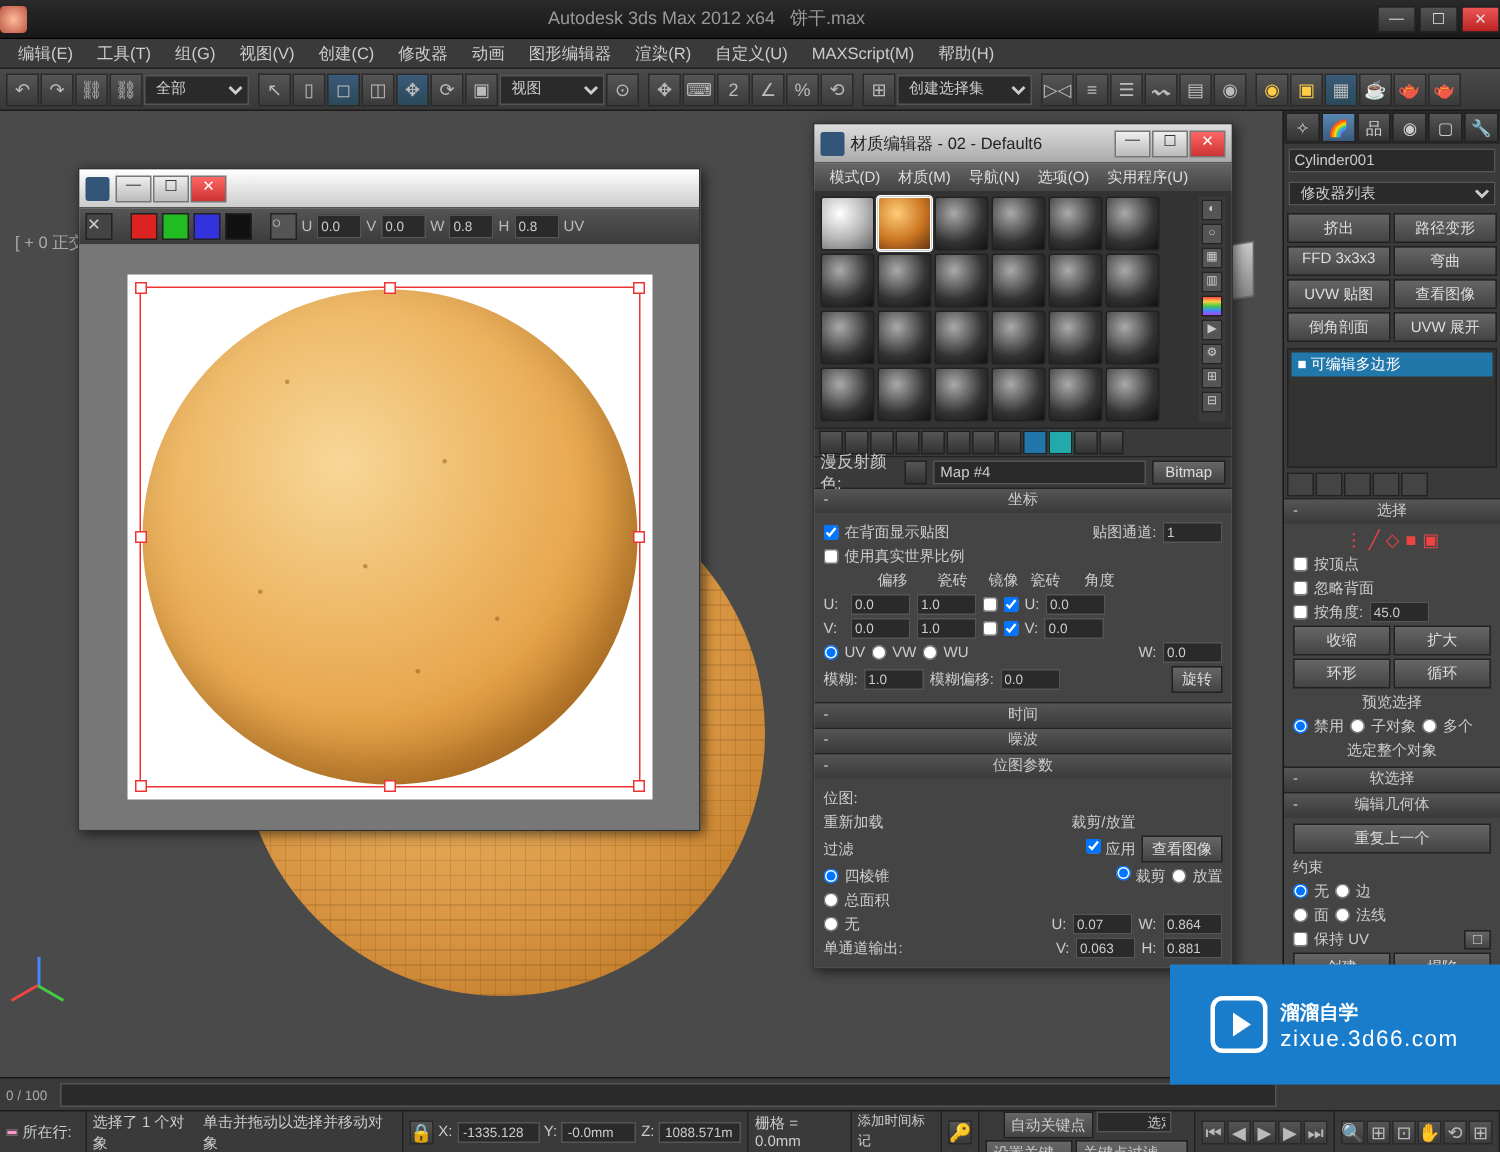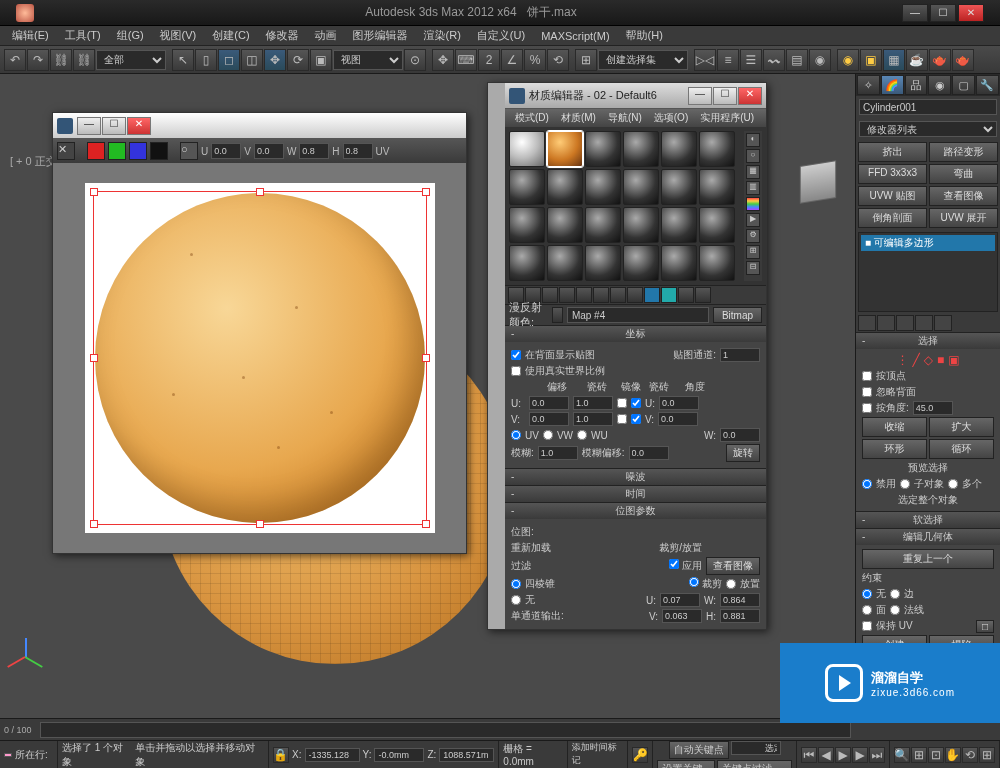--- a/index.html
+++ b/index.html
@@ -1,19 +1,19 @@
 <!DOCTYPE html>
 <html><head>
 <meta charset="utf-8">
 <style>
 * { margin: 0; padding: 0; box-sizing: border-box; font-family: "Microsoft YaHei", Arial, sans-serif; }
 body { background: #3a3a3a; color: #ccc; font-size: 11px; overflow: hidden; width: 1000px; height: 768px; position: relative; }
 
 
-.titlebar { height: 26px; background: linear-gradient(#2a2a2a, #181818); display: flex; align-items: center; padding: 0 16px; border-bottom: 1px solid #000; }
+.titlebar { height: 26px; background: linear-gradient(#2a2a2a, #181818); display: flex; align-items: center; padding: 0 0; border-bottom: 1px solid #000; }
 .app-icon { width: 18px; height: 18px; background: radial-gradient(circle,#fb9,#b54); border-radius: 3px; margin-right: 6px; }
 .title-center { flex: 1; text-align: center; color: #999; font-size: 12px; }
 .win-controls { display: flex; gap: 2px; }
 .win-btn { width: 26px; height: 18px; background: linear-gradient(#555,#333); border: 1px solid #222; display: flex; align-items: center; justify-content: center; color: #ddd; font-size: 10px; }
 .win-btn.close { background: linear-gradient(#e55,#b22); }
 
 
 .menubar { height: 20px; background: #3a3a3a; display: flex; align-items: center; padding: 0 4px; border-bottom: 1px solid #222; }
 .menu-item { padding: 2px 8px; color: #ccc; cursor: pointer; }
 
@@ -61,21 +61,21 @@
 .ct-lbl { color:#bbb; font-size:10px; }
 
 .crop-canvas { background:#777; padding:20px; display:flex; align-items:center; justify-content:center; }
 .crop-img-wrap { position:relative; width:350px; height:350px; background:#fff; padding:10px; }
 .crop-bbox { position:absolute; left:8px; top:8px; right:8px; bottom:8px; border:1px solid #e33; }
 .crop-handle { position:absolute; width:8px; height:8px; border:1px solid #e33; background:#fff; }
 .cookie { width:100%; height:100%; border-radius:50%; background: radial-gradient(circle at 40% 35%, #f8d797, #e8a84f 55%, #c77a20 85%, #945515); box-shadow: inset -10px -15px 30px rgba(0,0,0,.2); }
 .cookie .speck { position:absolute; width:3px; height:3px; background:rgba(120,60,10,.4); border-radius:50%; }
 
 
-.mat-dlg { left: 487px; top: 82px; width: 280px; padding-left: 17px; }
+.mat-dlg { left: 542px; top: 82px; width: 280px; }
 .mat-menubar { height:18px; background:linear-gradient(#666,#444); display:flex; padding:0 4px; color:#ddd; font-size:10px; }
 .mat-menubar span { padding:2px 6px; }
 .mat-body { background:#444; }
 .mat-slots { padding:4px; background:#333; display:flex; }
 .slots-grid { display:grid; grid-template-columns: repeat(6, 36px); grid-auto-rows:36px; gap:2px; }
 .slot { width:36px; height:36px; background: radial-gradient(circle at 35% 30%, #aaa, #333 60%, #111); border:1px solid #222; border-radius:2px; }
 .slot.sel { border:1px solid #fff; outline:1px solid #fff; }
 .slot.cookie-mat { background: radial-gradient(circle at 35% 30%, #fc7, #c72 55%, #631); }
 .slot.white { background: radial-gradient(circle at 35% 30%, #fff, #bbb 50%, #666); }
 .mat-sidebar { width:18px; background:#3a3a3a; display:flex; flex-direction:column; gap:2px; padding:2px; margin-left:auto;}
@@ -128,21 +128,21 @@
 .status-seg { padding:0 4px; border-right:1px solid #222; height:100%; display:flex; align-items:center; gap:3px; }
 .status-field { background:#2a2a2a; border:1px solid #555; color:#ccc; height:14px; padding:0 3px; font-size:9px; }
 .pink-cell { background:#f9c; color:#000; padding:1px 3px; border:1px solid #555; }
 .auto-key { background:linear-gradient(#666,#444); border:1px solid #222; padding:1px 4px; }
 
 
 .watermark { position:absolute; right:0; bottom:45px; width:220px; height:80px; background:#1a7dcb; display:flex; align-items:center; justify-content:center; gap:8px; color:#fff; }
 .watermark .play { width:38px; height:38px; border:3px solid #fff; border-radius:8px; display:flex; align-items:center; justify-content:center; }
 .watermark .play::after { content:""; border-left:12px solid #fff; border-top:8px solid transparent; border-bottom:8px solid transparent; margin-left:3px; }
 .watermark .txt1 { font-size:13px; font-weight:bold; }
-.watermark .txt2 { font-size:10px; letter-spacing:1px; }
+.watermark .txt2 { font-size:15px; letter-spacing:1px; }
 
 
 .view-cube { position:absolute; right:155px; top:80px; width:55px; height:55px; }
 .view-cube .cube { width:40px; height:40px; background:linear-gradient(#ccc,#888); transform: rotateX(20deg) rotateY(-25deg); margin:8px auto; border:1px solid #666; }
 </style>
 </head>
 <body>
 
 <div class="titlebar">
   <div class="app-icon"></div>
@@ -411,24 +411,24 @@
           <span>模糊:</span>
           <input class="spin" value="1.0" style="">
           <span>模糊偏移:</span>
           <input class="spin" value="0.0" style="">
           <button class="btn-sm" style="margin-left:auto">旋转</button>
         </div>
       </div>
     </div>
 
     <div class="rollout">
+        <div class="roll-head">时间</div>
+      </div>
+    <div class="rollout">
         <div class="roll-head" style="position:relative">噪波</div>
-      </div>
-    <div class="rollout">
-        <div class="roll-head">时间</div>
       </div>
 
     <div class="rollout">
       <div class="roll-head">位图参数</div>
       <div class="roll-body">
         <div class="roll-row">
           <span>位图:</span>
         </div>
         <div class="roll-row" style="gap:18px">
           <span>重新加载</span>
@@ -439,20 +439,24 @@
           <span style="width:50px">过滤</span>
           <span style="margin-left:auto"><input type="checkbox" checked="" class="check" style=""> <span>应用</span></span>
           <button class="btn-sm">查看图像</button>
         </div>
         <div class="roll-row">
           <input type="radio" checked="" class="radio" style="">
             <span>四棱锥</span>
           <span style="margin-left:auto"><input type="radio" checked="" class="radio" style=""> <span>裁剪</span></span>
           <input type="radio" class="radio" style="">
             <span>放置</span>
+        </div>
+        <div class="roll-row">
+          <input type="radio" class="radio" style="">
+            <span>总面积</span>
         </div>
         <div class="roll-row">
           <input type="radio" class="radio" style="">
             <span>无</span>
           <span style="margin-left:auto">U:</span>
             <input class="spin" value="0.07" style="">
           <span>W:</span>
             <input class="spin" value="0.864" style="">
         </div>
         <div class="roll-row">

